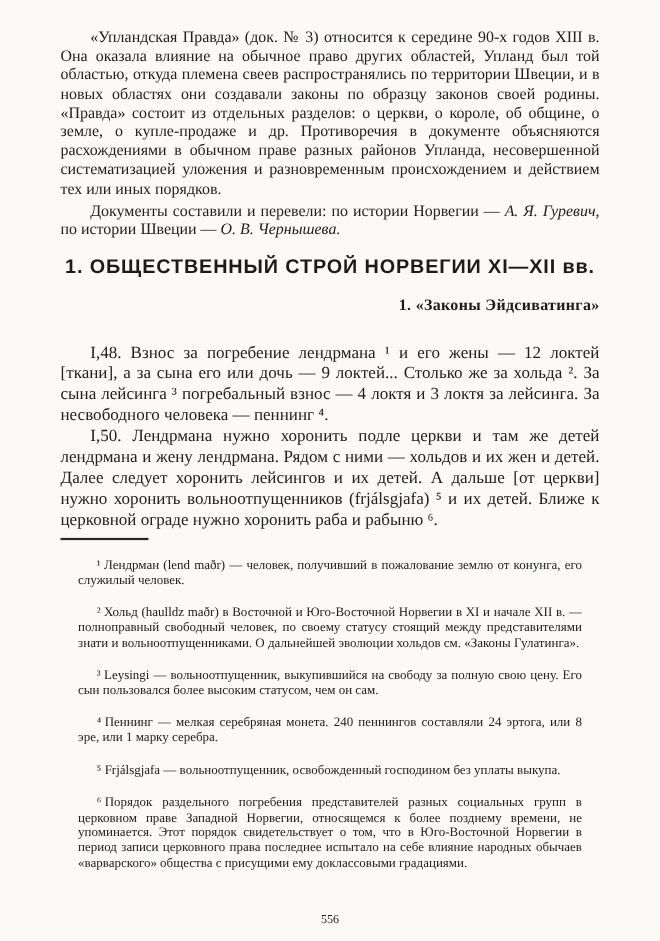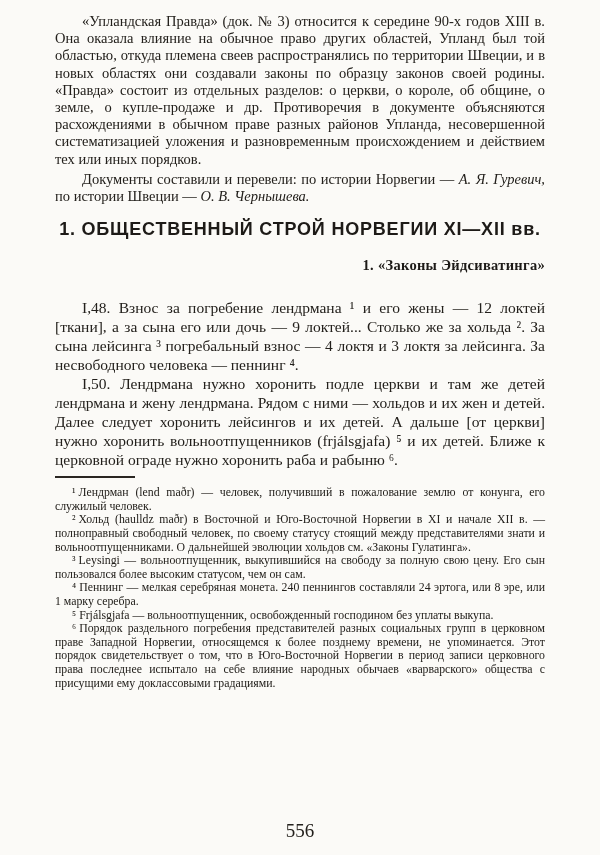--- a/index.html
+++ b/index.html
@@ -6,21 +6,21 @@
   body {
     width: 600px; height: 855px;
     background: #fbfaf7;
     font-family: "Liberation Serif", "DejaVu Serif", serif;
   }
   .page {
     position: relative;
     box-sizing: border-box;
     width: 600px; height: 855px;
     overflow: hidden;
-    padding: 13px 55px 0 55px;
+    padding: 26px 55px 0 55px;
     color: #23201c;
   }
   .intro-p {
     margin: 0;
     text-indent: 27px;
     text-align: justify;
     font-size: 14.5px;
     line-height: 17.2px;
   }
   .attribution { margin-top: 3px; }
@@ -56,32 +56,32 @@
     line-height: 13.5px;
     word-spacing: 2.5px;
     max-width: 330px;
   }
   .fn-rule {
     width: 80px; height: 2px;
     background: #2a2622;
     margin: 7px 0 8px 0;
   }
   .footnotes p {
-    margin: 0;
+    margin: 16px;
     text-indent: 17px;
     text-align: justify;
     font-size: 11.8px;
     line-height: 13.6px;
   }
   .fn-marker { margin-right: 3px; }
   .page-number {
     position: absolute;
     left: 0; right: 0; bottom: 13px;
     text-align: center;
-    font-size: 19px;
+    font-size: 11px;
     color: #23201c;
   }
 </style>
 </head>
 <body>
 
 <div class="page">
 
   <p class="intro-p">«Упландская Правда» (док. № 3) относится к середине 90-х годов XIII в. Она оказала влияние на обычное право других областей, Упланд был той областью, откуда племена свеев распространялись по территории Швеции, и в новых областях они создавали законы по образцу законов своей родины. «Правда» состоит из отдельных разделов: о церкви, о короле, об общине, о земле, о купле-продаже и др. Противоречия в документе объясняются расхождениями в обычном праве разных районов Упланда, несовершенной систематизацией уложения и разновременным происхождением и действием тех или иных порядков.</p>
 

